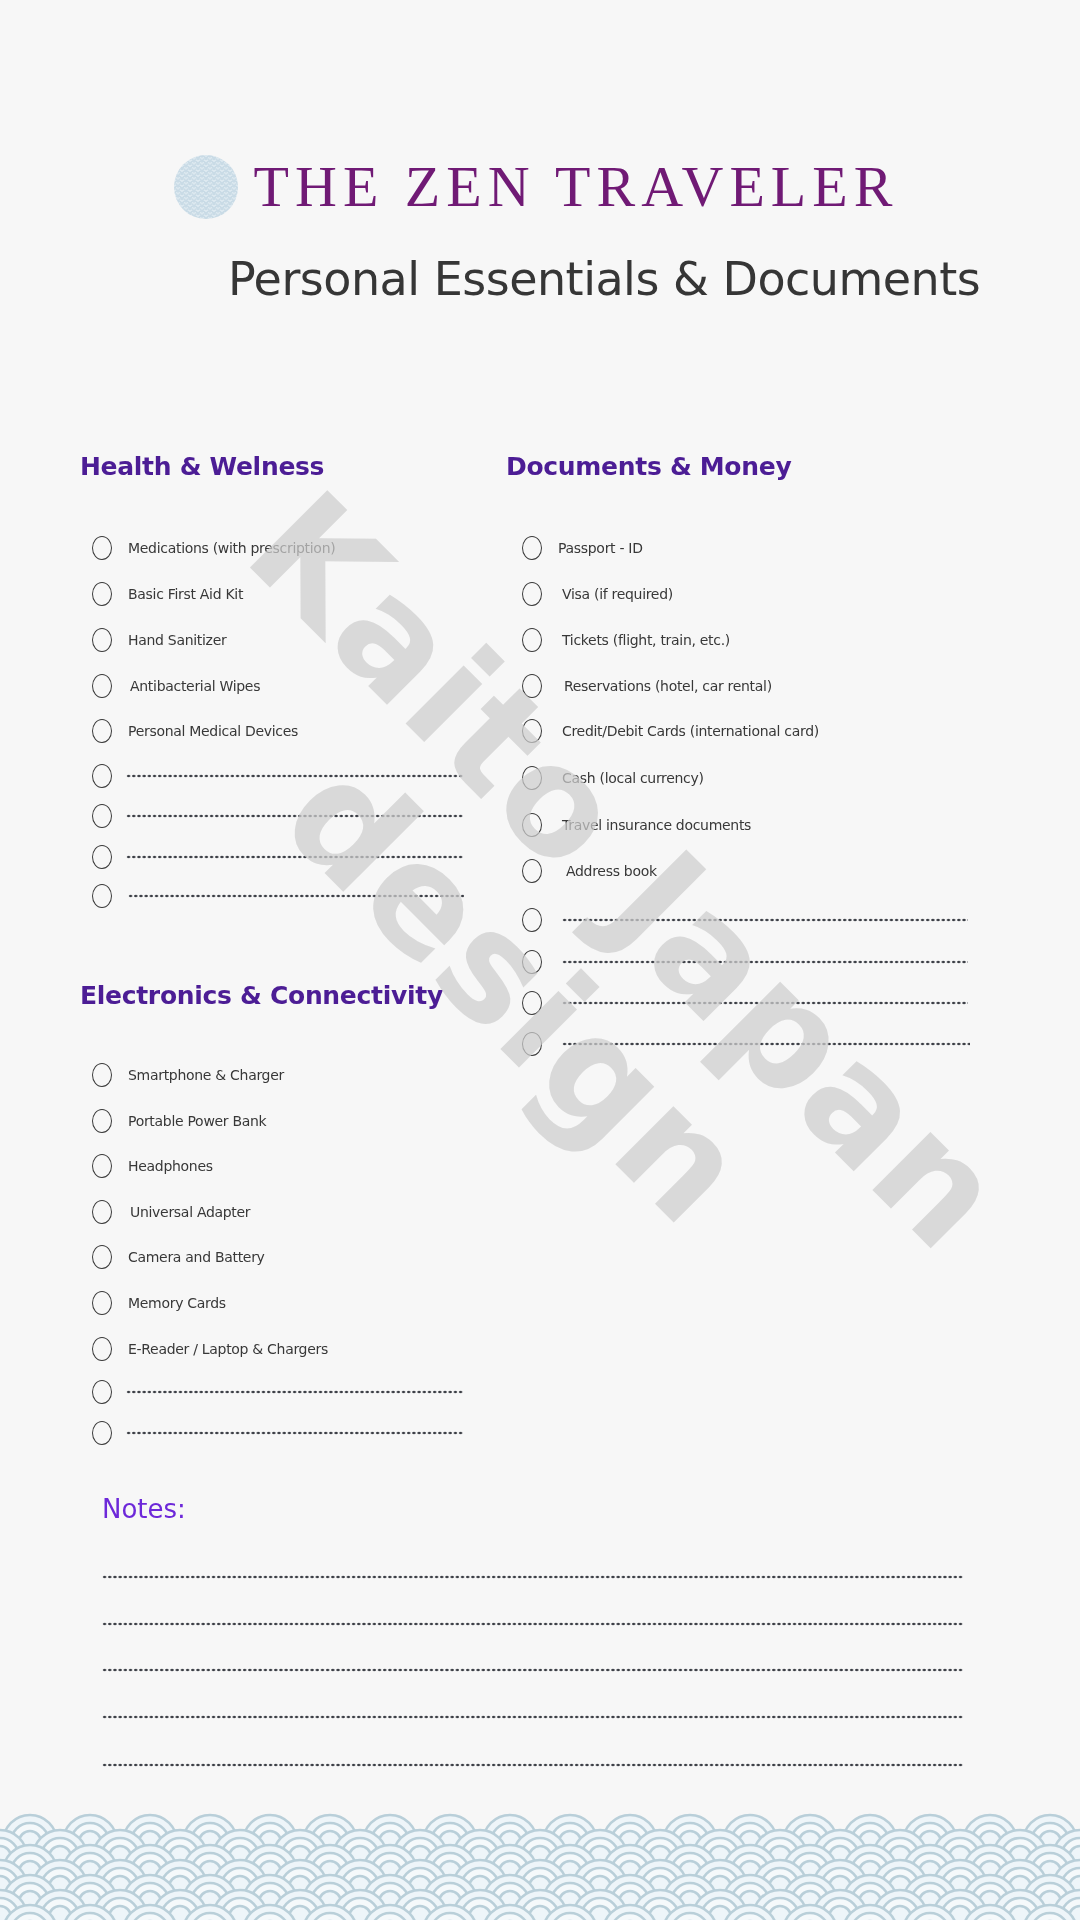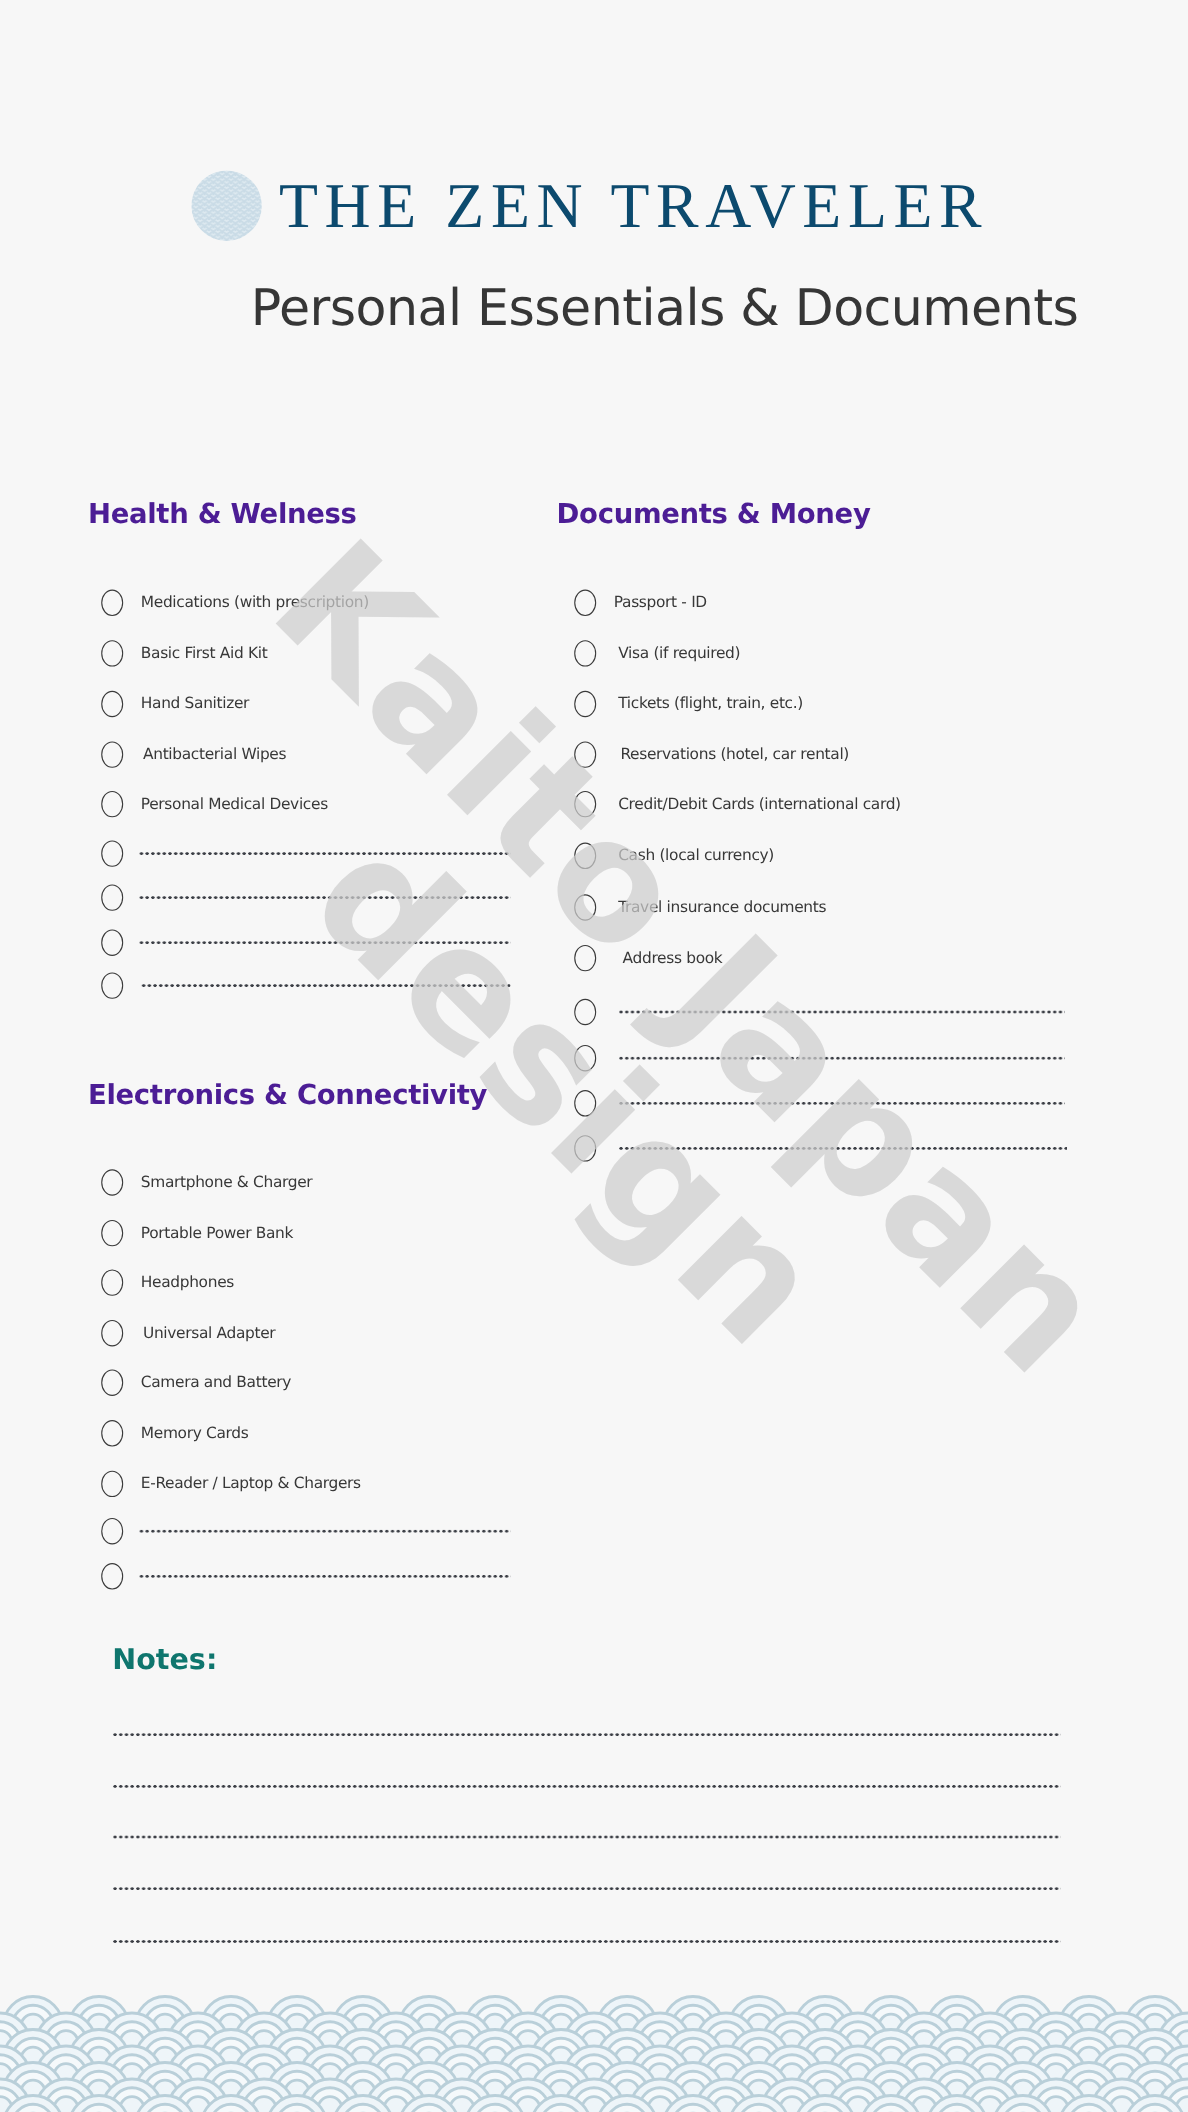--- a/index.html
+++ b/index.html
@@ -24,21 +24,21 @@
     background-image:
       radial-gradient(circle at 50% 100%, transparent 3px, #c9dbe6 3.5px, #c9dbe6 4.5px, transparent 5px),
       radial-gradient(circle at 50% 100%, transparent 3px, #c9dbe6 3.5px, #c9dbe6 4.5px, transparent 5px);
     background-size: 8px 5px, 8px 5px;
     background-position: 0 0, 4px 2.5px;
     margin-right: 16px;
     margin-left: -8px;
   }
   .brand-title {
     font-family: "Liberation Serif", "DejaVu Serif", serif;
-    font-size: 58px; letter-spacing: 6px; color: #0c4a6e; font-weight: 400;
+    font-size: 58px; letter-spacing: 6px; color: #701a75; font-weight: 400;
     line-height: 64px;
   }
   .subtitle {
     position: absolute; top: 252px; left: 228px;
     font-family: "DejaVu Sans", sans-serif;
     font-size: 46px; font-weight: 400; color: #363636; letter-spacing: -0.5px;
     white-space: nowrap;
   }
 
   
@@ -63,21 +63,21 @@
   .dotline {
     height: 4px; margin-left: 14px;
     background-image: radial-gradient(circle, #3a3d44 1.3px, transparent 1.6px);
     background-size: 5.2px 4px; background-repeat: repeat-x;
   }
 
   
   .notes-title {
     position: absolute; left: 102px; top: 1494px;
     font-family: "DejaVu Sans", sans-serif;
-    font-size: 26px; font-weight: 700; color: #0f766e;
+    font-size: 26px; font-weight: 400; color: #6d28d9;
   }
   .notes-line {
     position: absolute; left: 102px; width: 862px; height: 4px;
     background-image: radial-gradient(circle, #3a3d44 1.3px, transparent 1.6px);
     background-size: 5.2px 4px; background-repeat: repeat-x;
   }
 
   
   .watermark {
     position: absolute; left: 0; top: 0; width: 1080px; height: 1920px;

